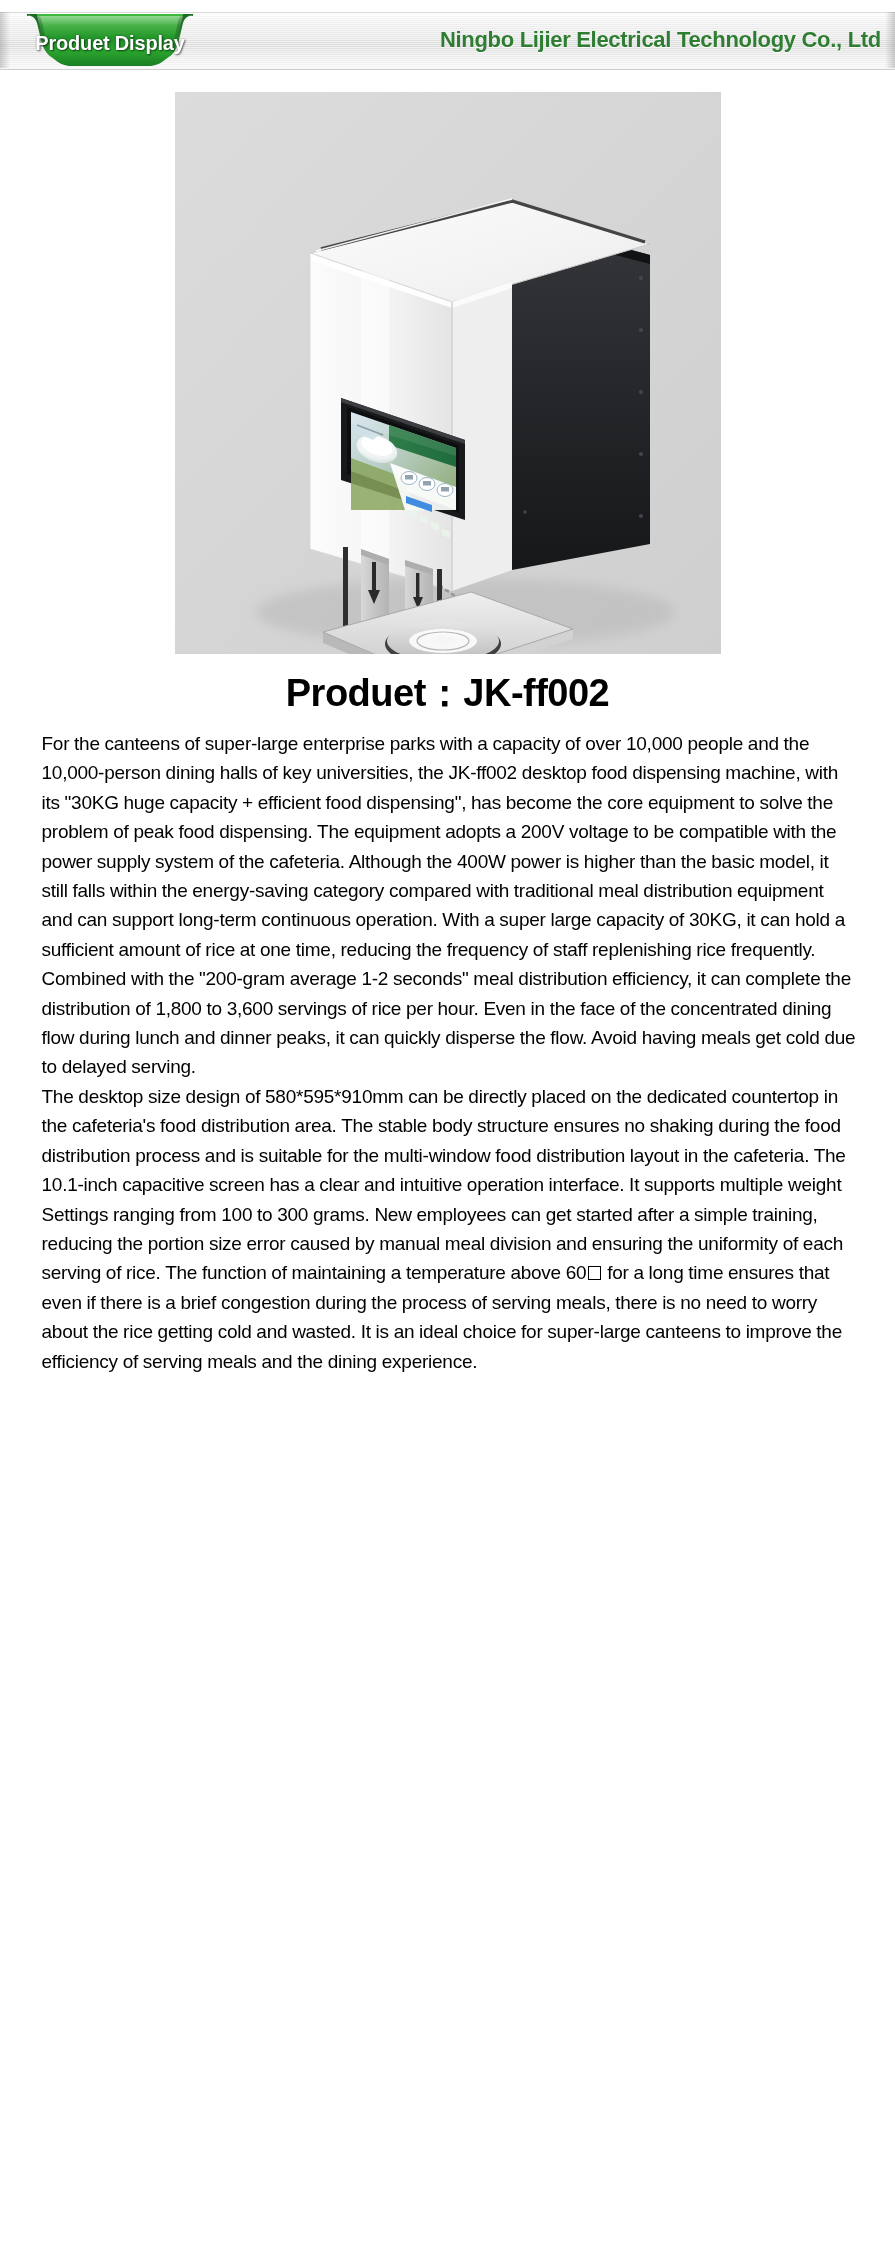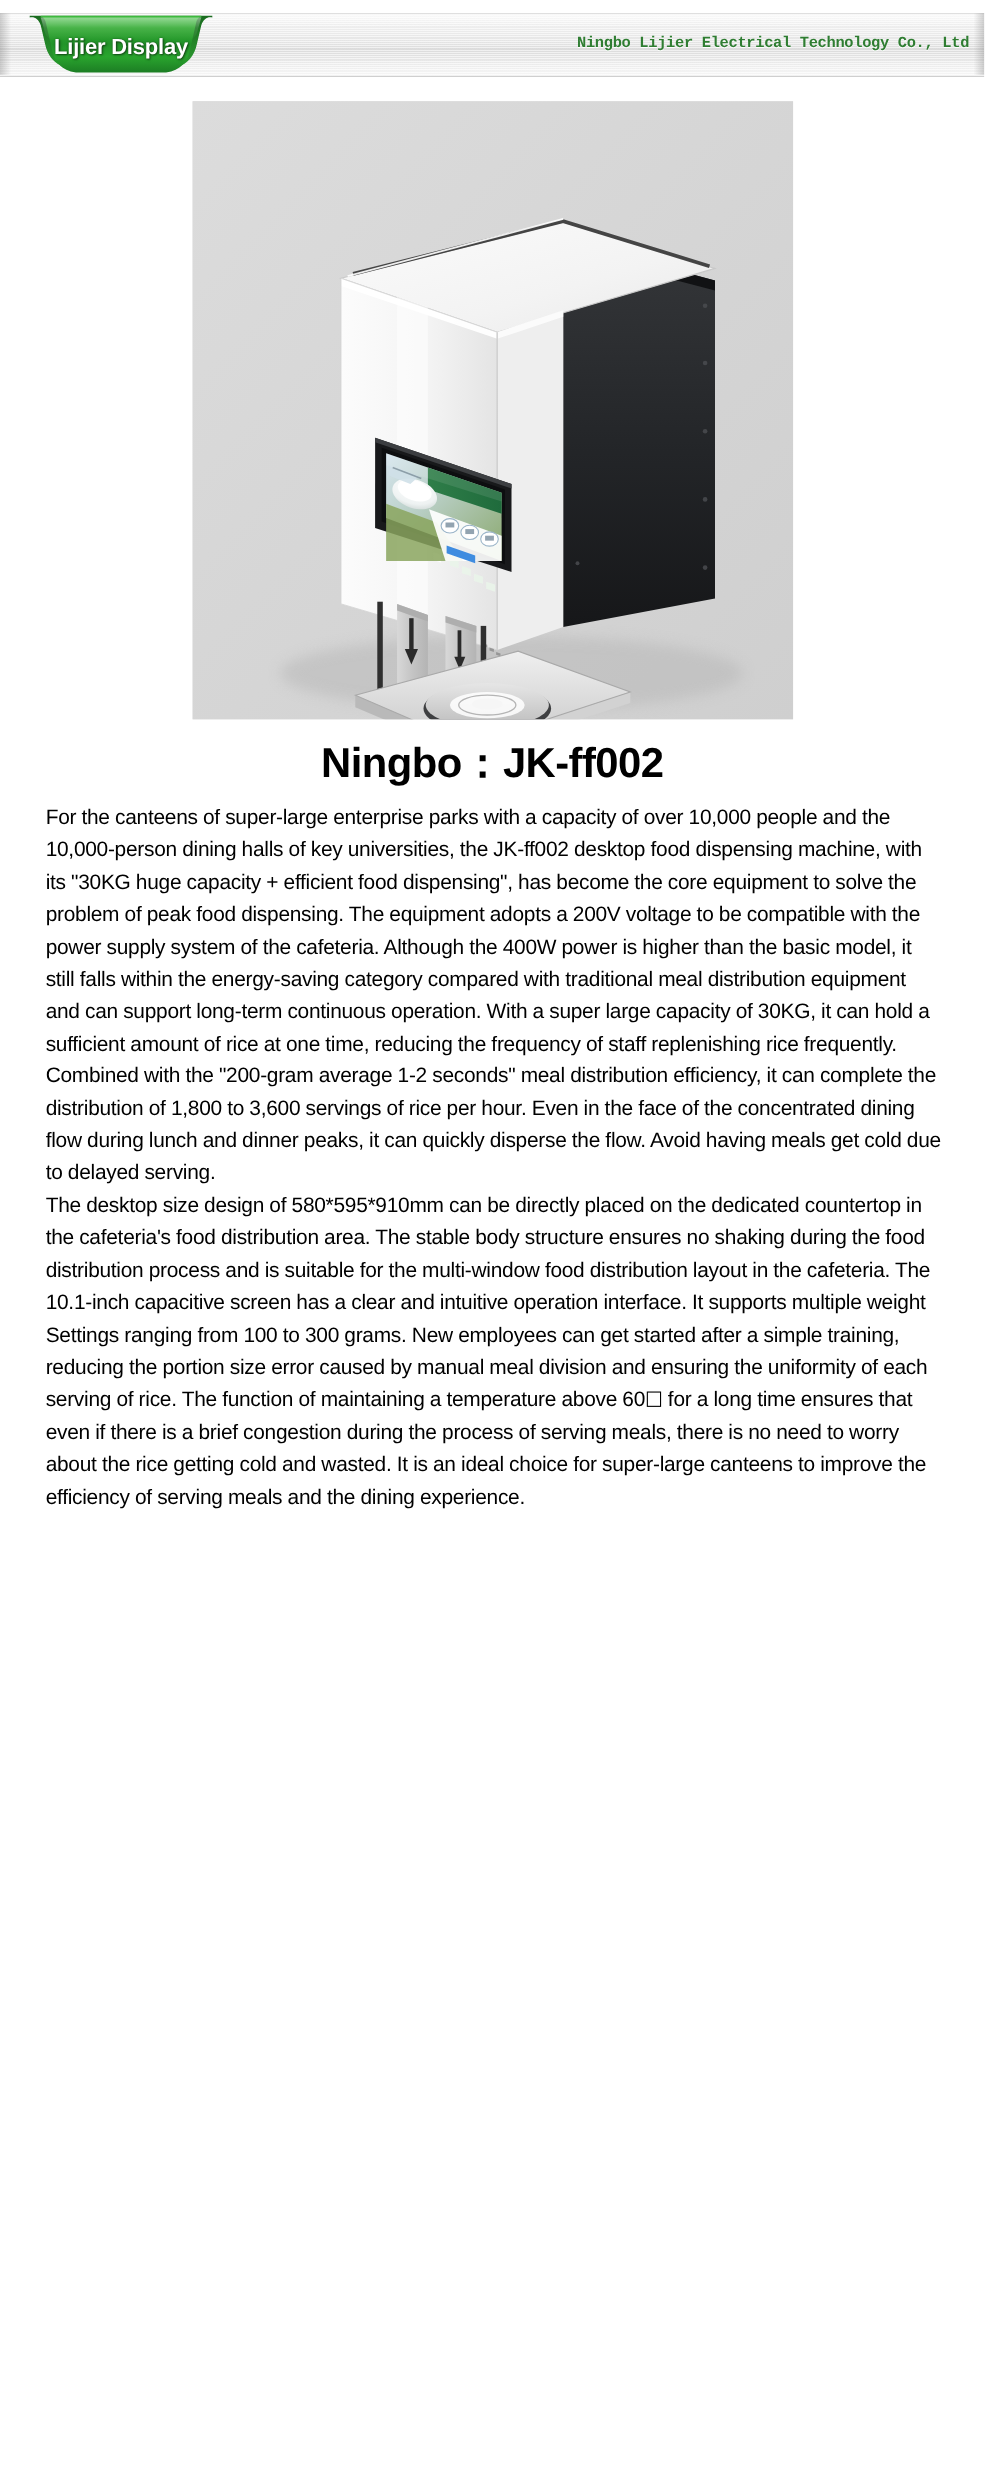--- a/index.html
+++ b/index.html
@@ -104,24 +104,24 @@
   .company {
     position: absolute;
     right: 14px;
     top: 12px;
     height: 56px;
     display: flex;
     align-items: center;
     z-index: 3;
   }
   .company-name {
-    font-size: 14px;
+    font-size: 22px;
     font-weight: bold;
     color: #2f7d32;
-    font-family: Liberation Mono, monospace;
+    font-family: Liberation Sans, sans-serif;
     letter-spacing: -0.3px;
     text-shadow: 0 1px 0 rgba(255,255,255,0.9);
     white-space: nowrap;
   }
 
   
   .photo-wrap {
     margin: 14px auto 0 auto;
     width: 546px;
     height: 562px;
@@ -200,21 +200,21 @@
       </defs>
       <path d="M2,2 C6,1 10,3 12,9 L16,26 C18,36 24,44 34,47
                L136,47 C146,44 152,36 154,26 L158,9 C160,3 164,1 168,2
                L168,0 L2,0 Z" fill="url(#wingGrad)"></path>
       <path d="M12,2 C14,1 16,3 17,8 L22,30 C24,42 31,50 44,52
                L126,52 C139,50 146,42 148,30 L153,8 C154,3 156,1 158,2
                L158,0 L12,0 Z" fill="url(#tabGrad)"></path>
       <path d="M12,2 L158,2 L154,16 C152,21 148,23 142,23
                L28,23 C22,23 18,21 16,16 Z" fill="url(#tabGloss)"></path>
     </svg>
-    <div class="tab-label">Lijier Display</div>
+    <div class="tab-label">Produet Display</div>
   </div>
 
   <div class="company">
     <span class="company-name">Ningbo Lijier Electrical Technology Co., Ltd</span>
   </div>
 </div>
 
 <div class="photo-wrap">
   <svg class="photo-svg" viewBox="0 0 546 562">
     <defs>
@@ -379,18 +379,18 @@
     <ellipse cx="268" cy="552" rx="58" ry="22" fill="#2e2f31" opacity="0.9"></ellipse>
     <ellipse cx="268" cy="549" rx="56" ry="20" fill="url(#plateGrad)"></ellipse>
     <ellipse cx="268" cy="549" rx="34" ry="12" fill="#ffffff" opacity="0.85"></ellipse>
     <ellipse cx="268" cy="549" rx="26" ry="9" fill="none" stroke="#b5b5b5" stroke-width="1.2"></ellipse>
     <ellipse cx="268" cy="548" rx="14" ry="5" fill="#f6f6f6"></ellipse>
 
     <ellipse cx="266" cy="592" rx="130" ry="12" fill="#a8a8a8" opacity="0.45" filter="url(#softShadow)"></ellipse>
   </svg>
 </div>
 
-<div class="number-title">Ningbo：JK-ff002</div>
+<div class="number-title">Produet：JK-ff002</div>
 
 <div class="body-copy">
   <p>For the canteens of super-large enterprise parks with a capacity of over 10,000 people and the 10,000-person dining halls of key universities, the JK-ff002 desktop food dispensing machine, with its "30KG huge capacity + efficient food dispensing", has become the core equipment to solve the problem of peak food dispensing. The equipment adopts a 200V voltage to be compatible with the power supply system of the cafeteria. Although the 400W power is higher than the basic model, it still falls within the energy-saving category compared with traditional meal distribution equipment and can support long-term continuous operation. With a super large capacity of 30KG, it can hold a sufficient amount of rice at one time, reducing the frequency of staff replenishing rice frequently. Combined with the "200-gram average 1-2 seconds" meal distribution efficiency, it can complete the distribution of 1,800 to 3,600 servings of rice per hour. Even in the face of the concentrated dining flow during lunch and dinner peaks, it can quickly disperse the flow. Avoid having meals get cold due to delayed serving.</p>
   <p><span>The desktop size design of 580*595*910mm can be directly placed on the dedicated countertop in the cafeteria's food distribution area. The stable body structure ensures no shaking during the food distribution process and is suitable for the multi-window food distribution layout in the cafeteria. The 10.1-inch capacitive screen has a clear and intuitive operation interface. It supports multiple weight Settings ranging from 100 to 300 grams. New employees can get started after a simple training, reducing the portion size error caused by manual meal division and ensuring the uniformity of each serving of rice. The function of maintaining a temperature above 60</span><span class="tofu"></span><span> for a long time ensures that even if there is a brief congestion during the process of serving meals, there is no need to worry about the rice getting cold and wasted. It is an ideal choice for super-large canteens to improve the efficiency of serving meals and the dining experience.</span></p>
 </div>
 
 </body></html>

